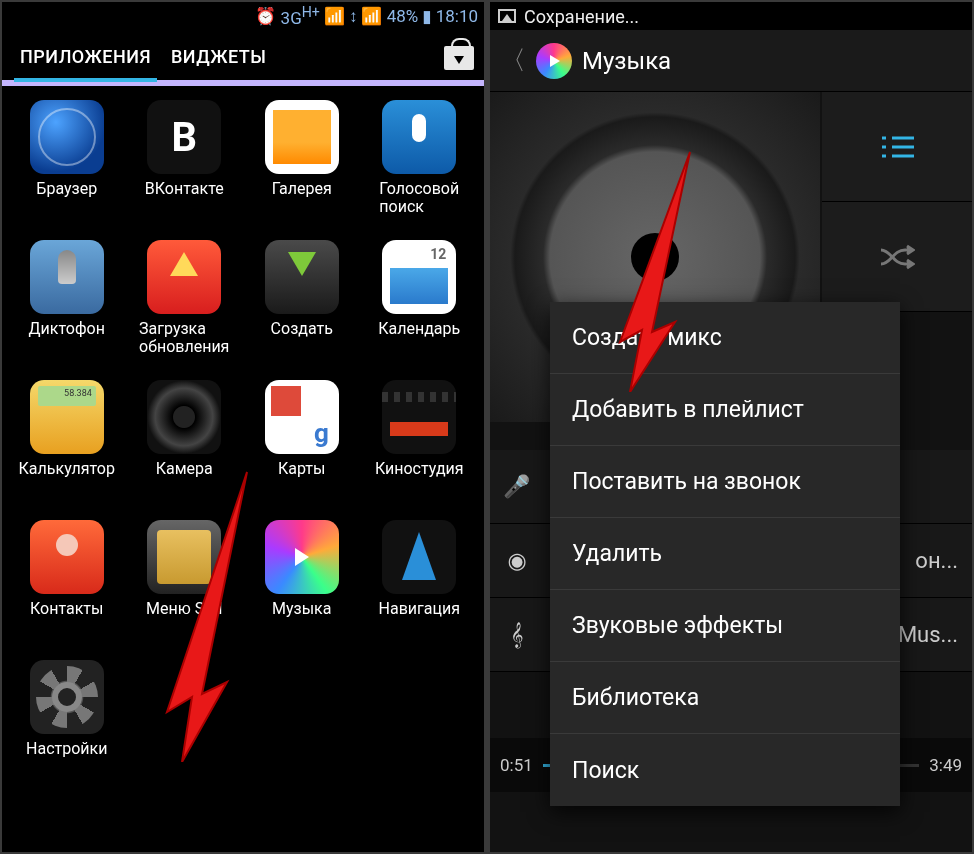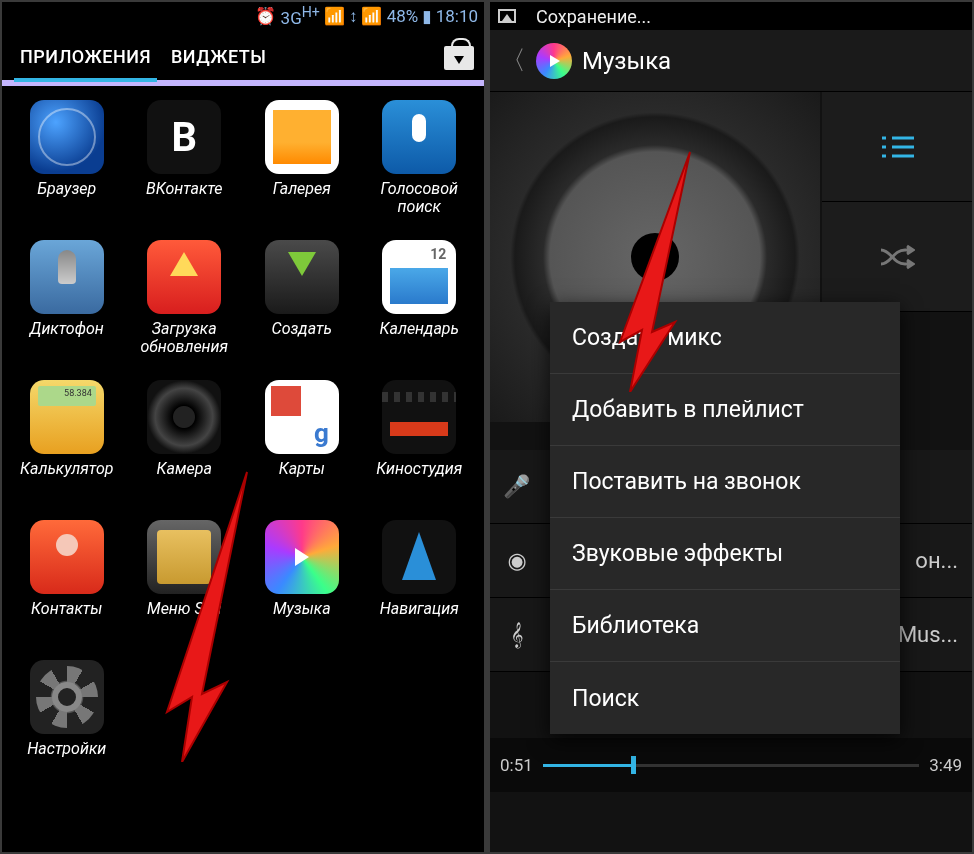--- a/index.html
+++ b/index.html
@@ -96,24 +96,23 @@
   .app .ic {
     width: 74px; height: 74px;
     border-radius: 14px;
     display: flex; align-items: center; justify-content: center;
     position: relative;
     overflow: hidden;
   }
   .app .lbl {
     color: #fff;
     font-size: 16px;
-    text-align: center;
+    text-align: left;
     line-height: 18px;
     white-space: pre-line;
-    font-style: italic;
   }
   
   .ic-browser { background: radial-gradient(circle at 35% 30%, #4da3ff, #0a3d91 70%); border-radius:50%; }
   .ic-browser::after{content:'';position:absolute;inset:8px;border:2px solid rgba(255,255,255,.4);border-radius:50%;}
   .ic-video { background:#d8d8d8; }
   .ic-video::before{content:'';position:absolute;top:8px;left:8px;right:8px;height:10px;background:#333;}
   .ic-video::after{content:'';position:absolute;top:22px;left:12px;right:12px;bottom:12px;background:linear-gradient(#2aa3e0,#1670b8);}
   .ic-vk { background:#111; color:#fff; font-size:40px; font-weight:bold;}
   .ic-gallery { background:#fff; }
   .ic-gallery::after{content:'';position:absolute;inset:10px 8px;background:linear-gradient(#ffb030 60%, #ff8a00 100%);}
@@ -164,21 +163,21 @@
   }
   .arrow svg { display:block; }
 
   
   .status-bar2 {
     height: 28px;
     display: flex;
     align-items: center;
     color: #eee;
     font-size: 18px;
-    gap: 20px;
+    gap: 8px;
     padding: 0 8px;
     background: #000;
   }
   .status-bar2 .photo-ic{
     width:18px;height:14px;border:2px solid #ccc;position:relative;
   }
   .status-bar2 .photo-ic::after{content:'';position:absolute;left:2px;bottom:0;width:0;height:0;border-left:5px solid transparent;border-right:5px solid transparent;border-bottom:7px solid #ccc;}
   .music-header {
     height: 62px;
     display: flex;
@@ -427,20 +426,21 @@
     <div class="bg-row" style="top:506px;">
       <span class="ric">𝄞</span>
       <span class="txt"></span>
       <span style="color:#ccc;">Mus...</span>
     </div>
 
     <div class="menu">
       <div class="menu-item">Создать микс</div>
       <div class="menu-item">Добавить в плейлист</div>
       <div class="menu-item">Поставить на звонок</div>
+      <div class="menu-item">Удалить</div>
       <div class="menu-item">Звуковые эффекты</div>
       <div class="menu-item">Библиотека</div>
       <div class="menu-item">Поиск</div>
     </div>
 
     <div class="progress" style="bottom:60px;">
       <span class="t">0:51</span>
       <div class="bar">
           <div class="knob"></div>
         </div>

